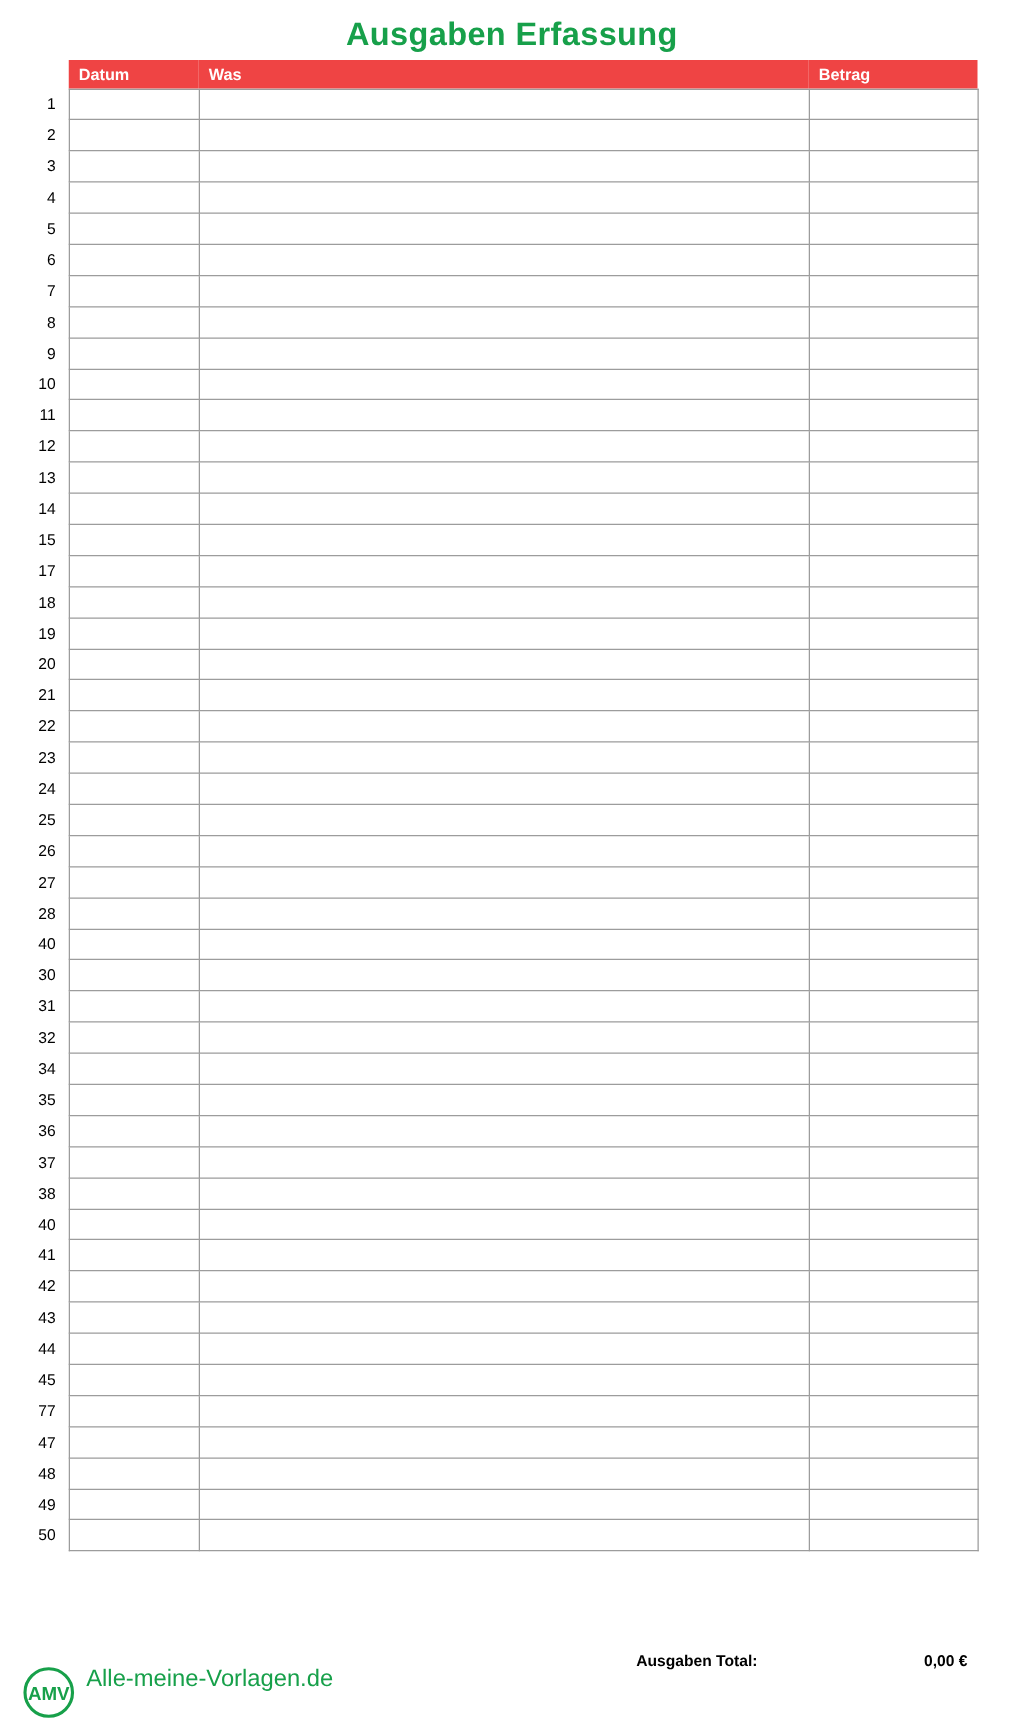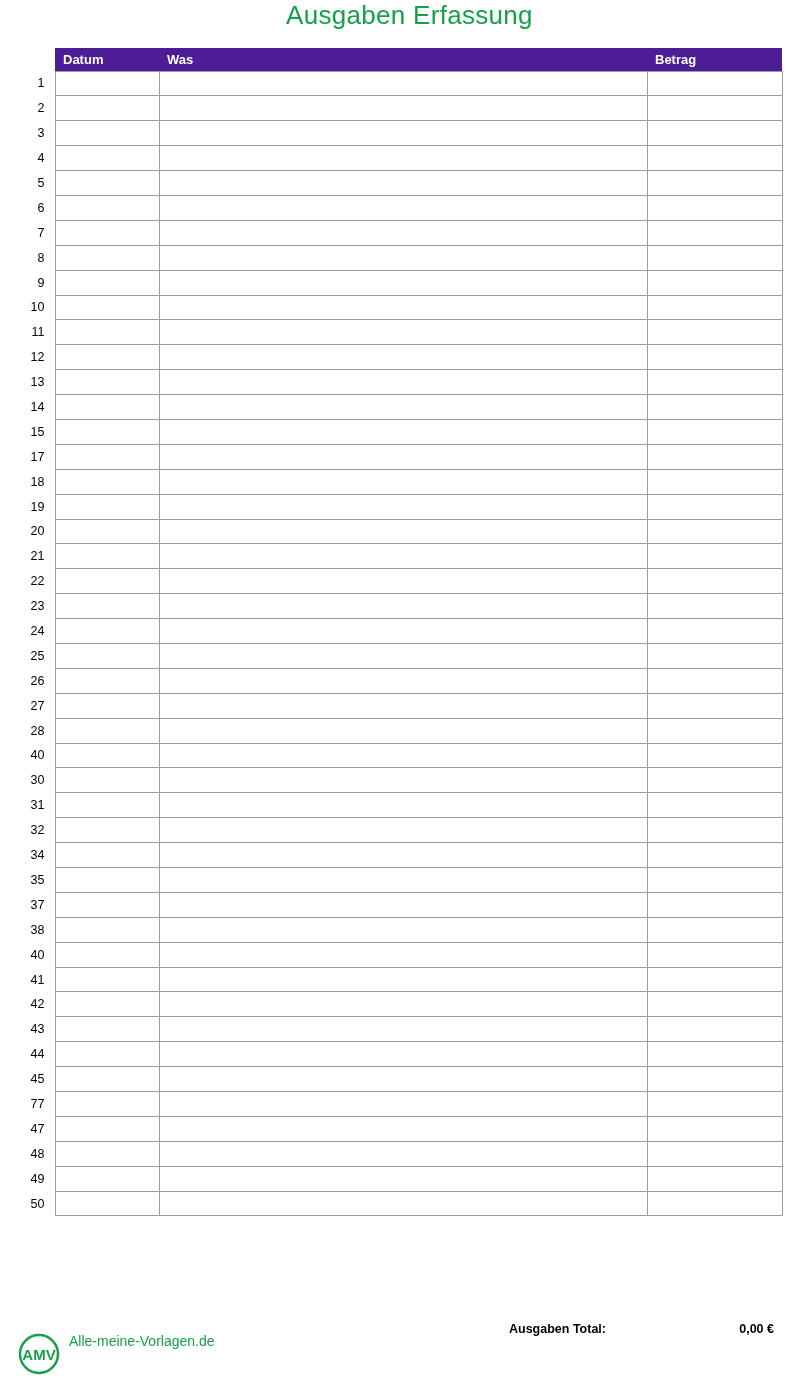--- a/index.html
+++ b/index.html
@@ -18,45 +18,45 @@
   .page {
     width: 809px;
     height: 1389px;
     position: relative;
     box-sizing: border-box;
     padding: 0;
   }
   .title {
     text-align: center;
     font-size: 26px;
-    font-weight: normal;
+    font-weight: bold;
     color: #17a04a;
     letter-spacing: 0.3px;
-    padding-top: 0;
+    padding-top: 12px;
     padding-bottom: 8px;
     margin-left: 10px;
   }
   .sheet {
     position: absolute;
     top: 48px;
     left: 10px;
     width: 772px;
   }
   table.grid {
     border-collapse: collapse;
     width: 100%;
     table-layout: fixed;
   }
   table.grid col.c-num   { width: 45px; }
   table.grid col.c-date  { width: 104px; }
   table.grid col.c-what  { width: 488px; }
   table.grid col.c-amt   { width: 135px; }
 
   thead th {
-    background: #4c1d95;
+    background: #ef4444;
     color: #ffffff;
     font-size: 13px;
     font-weight: bold;
     height: 23px;
     padding: 0 0 0 8px;
     text-align: left;
     border: none;
     box-sizing: border-box;
   }
   thead th.num-head {
@@ -115,21 +115,21 @@
     top: 18px;
     display: flex;
     align-items: flex-start;
   }
   .brand-logo {
     width: 42px;
     height: 42px;
     margin-right: 9px;
   }
   .brand-text {
-    font-size: 14px;
+    font-size: 19px;
     color: #17a04a;
   }
 </style>
 </head>
 <body>
 
 <div class="page">
 
   <div class="title">Ausgaben Erfassung</div>
 
@@ -342,20 +342,26 @@
             <td class="what"></td>
             <td class="amount"></td>
           </tr>
           <tr>
             <td class="rownum">35</td>
             <td class="date"></td>
             <td class="what"></td>
             <td class="amount"></td>
           </tr>
           <tr>
+            <td class="rownum">36</td>
+            <td class="date"></td>
+            <td class="what"></td>
+            <td class="amount"></td>
+          </tr>
+          <tr>
             <td class="rownum">37</td>
             <td class="date"></td>
             <td class="what"></td>
             <td class="amount"></td>
           </tr>
           <tr>
             <td class="rownum">38</td>
             <td class="date"></td>
             <td class="what"></td>
             <td class="amount"></td>

